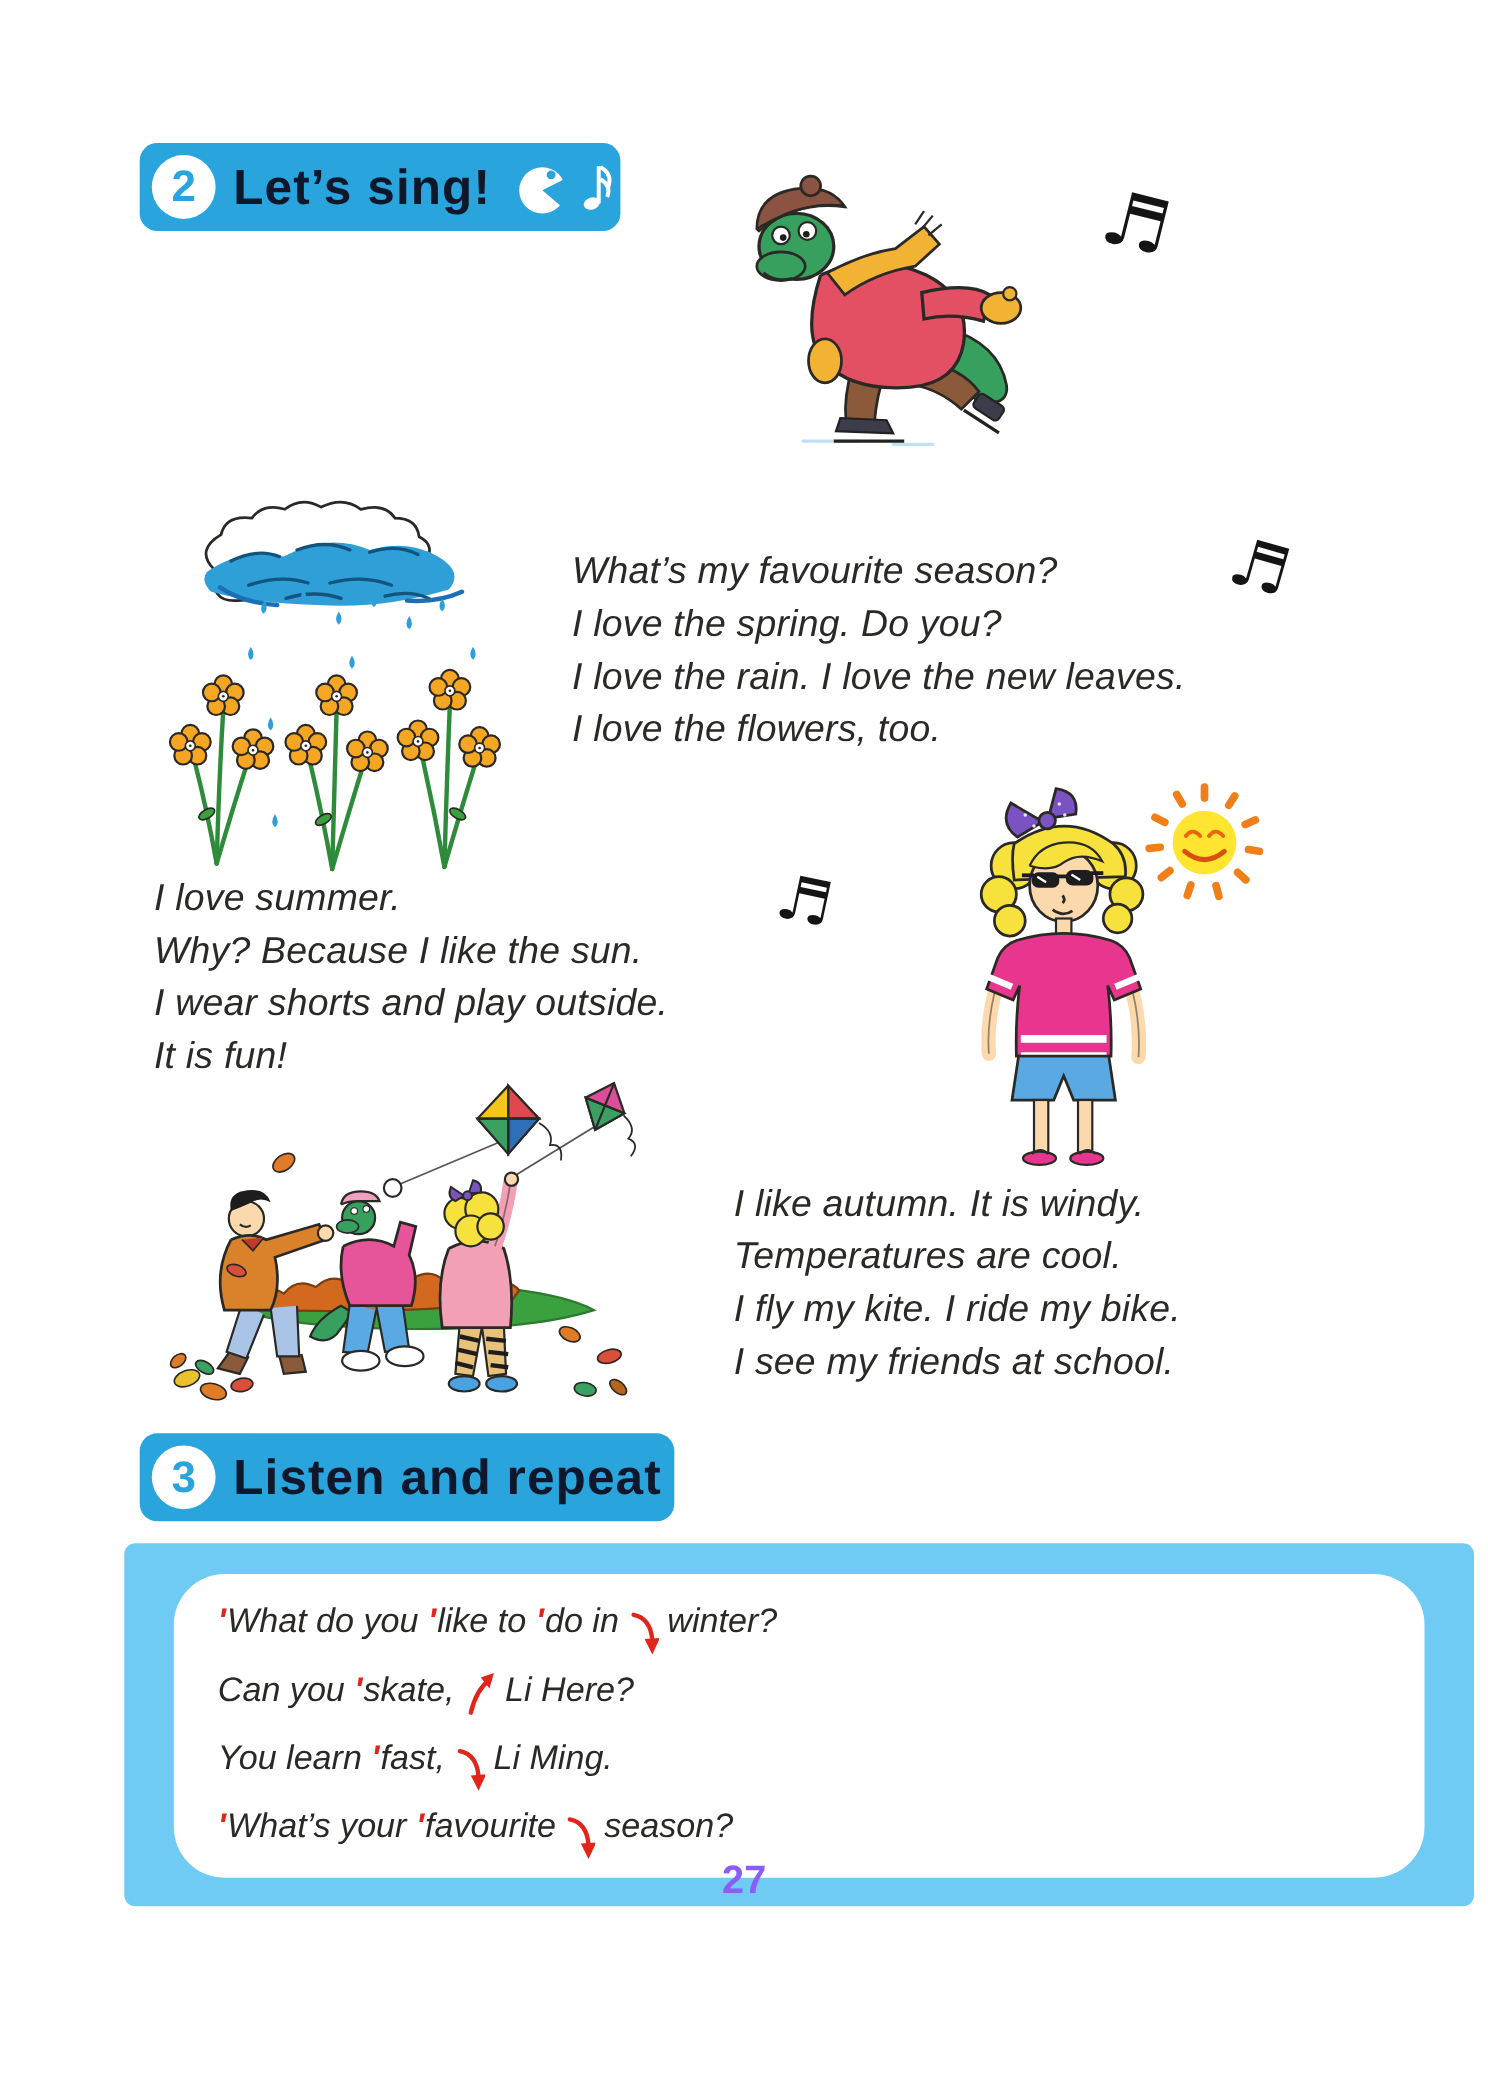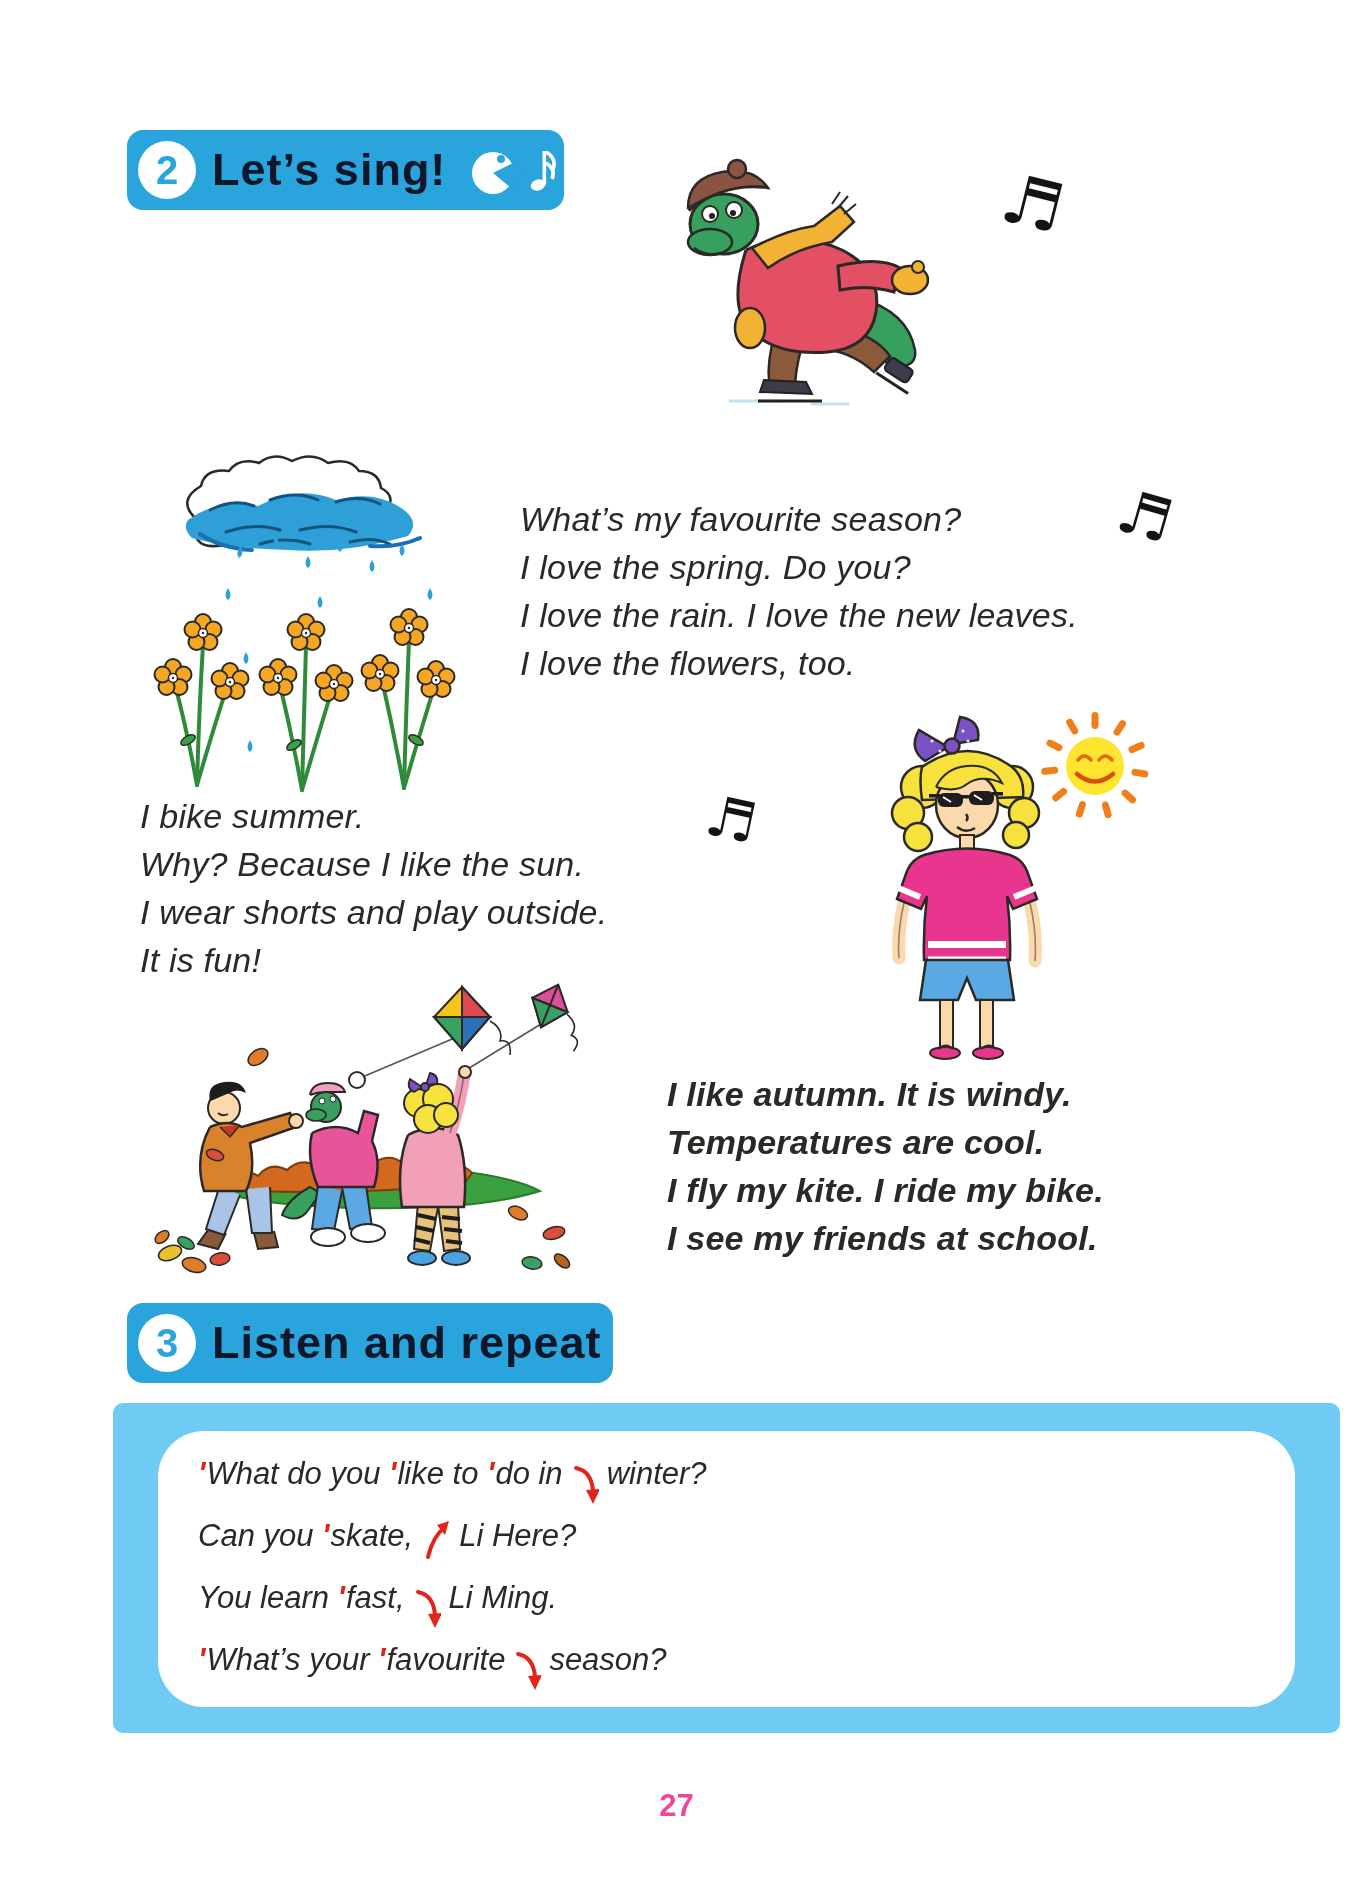--- a/index.html
+++ b/index.html
@@ -23,21 +23,21 @@
   .badge-title { color:#0f172a; font-weight:bold; font-size:45px; letter-spacing:1px; white-space:nowrap; }
   .badge-sing { left:127px; top:130px; width:437px; }
   .badge-listen { left:127px; top:1303px; width:486px; }
   .sing-icon { margin-left:4px; flex:0 0 auto; }
 
   
   .verse { position:absolute; font-style:italic; font-size:34px; line-height:48px; letter-spacing:.2px; white-space:nowrap; }
   .verse1 { left:143px; top:225px; }
   .verse2 { left:520px; top:495px; }
   .verse3 { left:140px; top:792px; }
-  .verse4 { left:667px; top:1070px;font-weight:bold; }
+  .verse4 { left:667px; top:1070px; }
 
   
   .note { position:absolute; font-family:"DejaVu Sans", sans-serif; color:#141414; line-height:1; }
   .note-a { left:1002px; top:170px; font-size:68px; transform:rotate(14deg); }
   .note-b { left:1118px; top:486px; font-size:60px; transform:rotate(16deg); }
   .note-c { left:706px; top:792px; font-size:56px; transform:rotate(12deg); }
 
   .illus { position:absolute; }
 
   
@@ -46,21 +46,21 @@
     position:absolute; left:45px; top:28px; width:1137px; height:276px;
     background:#ffffff; border-radius:46px; padding:12px 0 0 40px;
   }
   .lr-line { height:62px; display:flex; align-items:center; font-style:italic; font-size:31px; color:#2b2926; white-space:pre; }
   .stress { color:#e1251b; font-weight:bold; font-style:italic; margin-right:1px; }
   .arrow { display:inline-flex; margin:0 8px 0 10px; }
   .arrow.fall { transform:translateY(10px); }
   .arrow.rise { transform:translateY(4px); }
   .arrow svg { display:block; }
 
-  .page-number { position:absolute; left:0; right:0; top:1788px; text-align:center; font-weight:bold; font-size:31px; color:#ec4899; font-style:normal; }
+  .page-number { position:absolute; left:0; right:0; top:1688px; text-align:center; font-weight:bold; font-size:36px; color:#8b5cf6; font-style:normal; }
 </style>
 </head>
 <body>
 
 <div class="page">
 
   <div class="badge badge-sing">
     <span class="badge-num">2</span>
     <span class="badge-title">Let’s sing!</span>
     <svg class="sing-icon" width="104" height="64" viewBox="0 0 104 64">
@@ -166,21 +166,21 @@
 
   <div class="verse verse2">
     <div>What’s my favourite season?</div>
     <div>I love the spring. Do you?</div>
     <div>I love the rain. I love the new leaves.</div>
     <div>I love the flowers, too.</div>
   </div>
   <div class="note note-b">♬</div>
 
   <div class="verse verse3">
-    <div>I bike summer.</div>
+    <div>I love summer.</div>
     <div>Why? Because I like the sun.</div>
     <div>I wear shorts and play outside.</div>
     <div>It is fun!</div>
   </div>
   <div class="note note-c">♬</div>
 
   <svg class="illus" style="left:860px;top:715px" width="240" height="350" viewBox="0 0 240 350">
     <g stroke="#2b2926" stroke-width="2.5" fill="#f7e13c">
       <circle cx="62" cy="72" r="21"></circle>
         <circle cx="48" cy="98" r="16"></circle>

